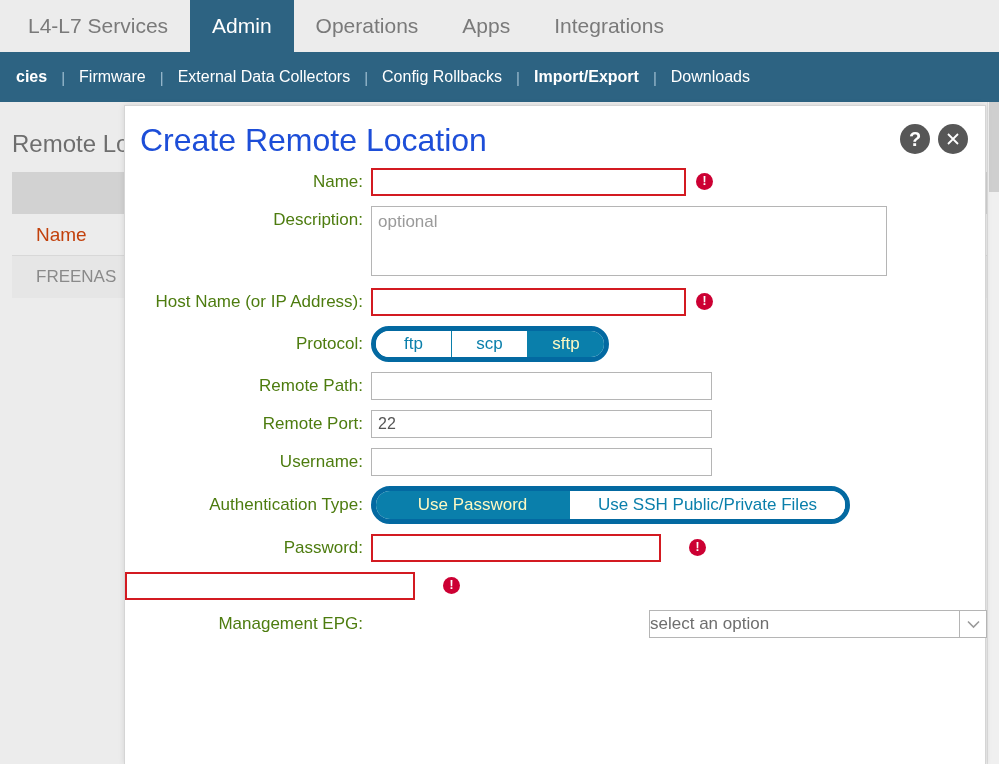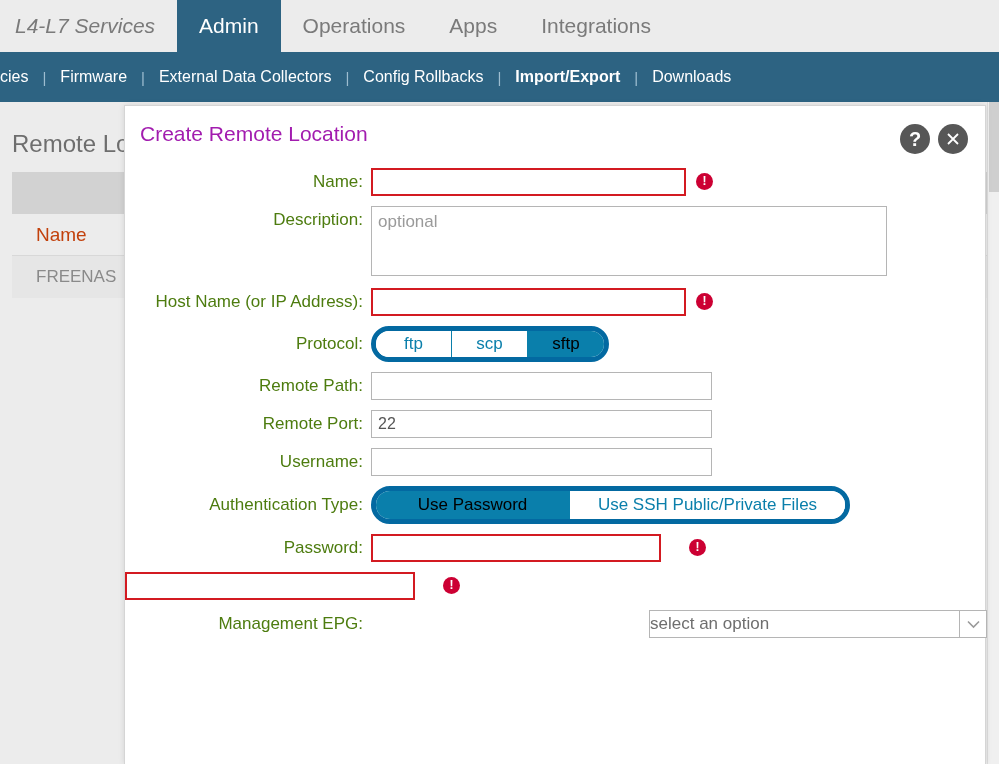--- a/index.html
+++ b/index.html
@@ -17,39 +17,39 @@
     background: #ececec;
     display: flex; align-items: stretch;
   }
   .tab {
     display: flex; align-items: center; justify-content: center;
     padding: 0 22px;
     font-size: 21px; color: #7a7a7a;
     white-space: nowrap;
     cursor: pointer;
   }
-  .tab.first { padding-left: 15px; font-style: italic; }
+  .tab.first { padding-left: 28px; }
   .tab.active {
     background: #2d6382; color: #ffffff;
     font-weight: 400;
   }
 
   
   .subnav {
     position: absolute; left: 0; top: 52px; width: 999px; height: 50px;
     background: #2d6382;
     display: flex; align-items: center;
     padding-left: 0;
     color: #ffffff;
   }
   .subitem {
     font-size: 16px; color: #ffffff; white-space: nowrap; cursor: pointer;
     padding: 0 14px;
   }
-  .subitem.first { padding-left: 0; }
+  .subitem.first { padding-left: 16px; font-weight: bold; }
   .subitem.bold { font-weight: bold; }
   .subsep { color: #9dbdd0; font-size: 15px; }
 
   
   .bgpage {
     position: absolute; left: 0; top: 102px; width: 999px; height: 662px;
     background: #ececec;
   }
   .page-title {
     position: absolute; left: 12px; top: 28px;
@@ -89,21 +89,21 @@
   .dialog {
     position: absolute; left: 124px; top: 105px;
     width: 862px; height: 659px;
     background: #ffffff;
     border: 1px solid #d5d5d5;
     border-bottom: none;
     box-shadow: 0 0 6px rgba(0,0,0,0.10);
   }
   .dlg-title {
     position: absolute; left: 15px; top: 16px;
-    font-size: 21px; color: #a21caf; white-space: nowrap;
+    font-size: 32px; color: #1d4ed8; white-space: nowrap;
   }
   .dlg-btns {
     position: absolute; right: 17px; top: 18px;
     display: flex; gap: 8px;
   }
   .circle-btn {
     width: 30px; height: 30px; border-radius: 50%;
     background: #575757; color: #ffffff;
     display: flex; align-items: center; justify-content: center;
     cursor: pointer; position: relative;
@@ -161,21 +161,21 @@
     border: 5px solid #0369a1; border-radius: 18px;
     overflow: hidden; height: 36px; background: #ffffff;
   }
   .seg .opt {
     display: flex; align-items: center; justify-content: center;
     font-size: 17px; color: #0a7fab; background: #ffffff;
     cursor: pointer; border-right: 1px solid #0a7fab;
     padding: 0 16px; white-space: nowrap;
   }
   .seg .opt:last-child { border-right: none; }
-  .seg .opt.sel { background: #0a7fab; color: #000000; }
+  .seg .opt.sel { background: #0a7fab; color: #fef9c3; }
   .seg.protocol .opt { width: 76px; padding: 0; }
   .seg.auth { height: 38px; border-radius: 19px; }
   .seg.auth .opt.a1 { width: 194px; padding: 0; }
   .seg.auth .opt.a2 { width: 275px; padding: 0; }
 
   
   .selwrap { display: flex; align-items: stretch; }
   .selwrap .selbox {
     width: 310px; height: 28px;
     border: 1px solid #b5b5b5; border-right: none;

